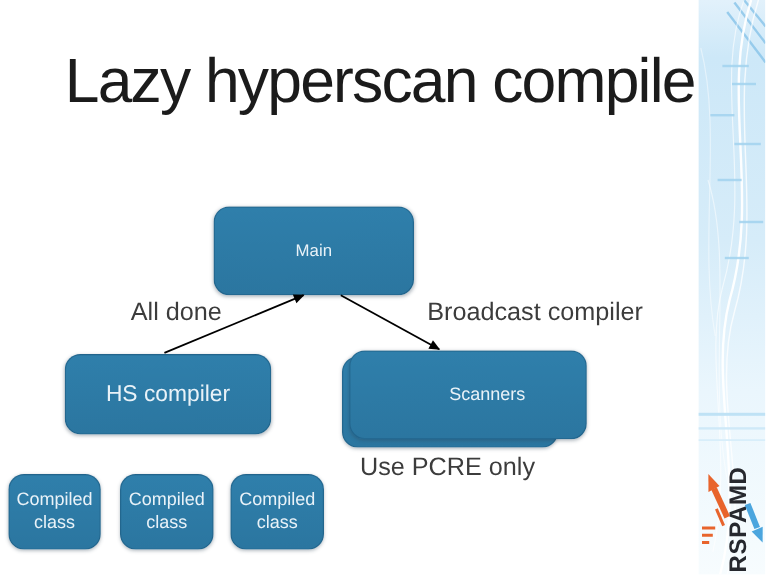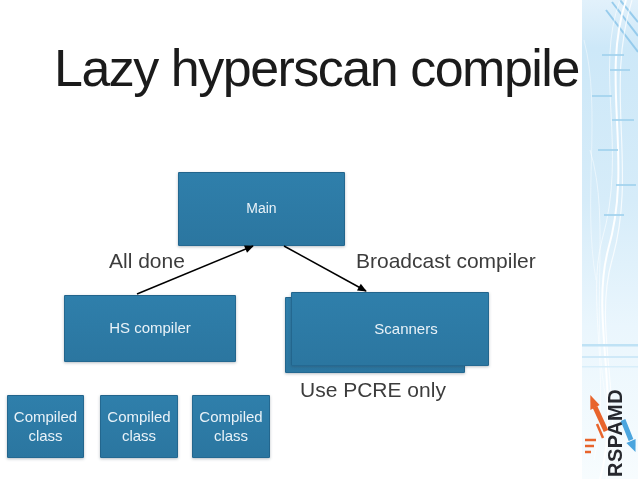--- a/index.html
+++ b/index.html
@@ -18,28 +18,28 @@
     letter-spacing:-1.5px;
     color:#1b1b1b;
     white-space:nowrap;
     margin-left:28px;
   }
   .node{
     position:absolute;
     background:linear-gradient(180deg, var(--node-fill) 0%, var(--node-fill-dark) 100%);
     color:var(--node-text);
     border:1px solid rgba(25,80,115,0.45);
-    border-radius:1px;
+    border-radius:13px;
     box-shadow:0 1px 3px rgba(50,70,85,0.35);
     display:flex;align-items:center;justify-content:center;
     text-align:center;
     line-height:1.25;
   }
   #node-main{left:178px;top:172px;width:165px;height:72px;font-size:14px;z-index:2;}
-  #node-hs{left:64px;top:295px;width:170px;height:65px;font-size:15px;z-index:2;}
+  #node-hs{left:54px;top:295px;width:170px;height:65px;font-size:19px;z-index:2;}
   #node-scanners-back{left:285px;top:297px;width:178px;height:74px;z-index:1;}
   #node-scanners{left:291px;top:292px;width:164px;height:72px;font-size:15px;z-index:2;padding-left:32px;}
   .compiled{top:395px;height:63px;font-size:15px;padding:0 2px;box-sizing:border-box;}
   #compiled-0{left:7px;width:77px;}
   #compiled-1{left:100px;width:78px;}
   #compiled-2{left:192px;width:78px;}
   .edge-label{
     position:absolute;
     font-size:21px;
     color:var(--label-text);

